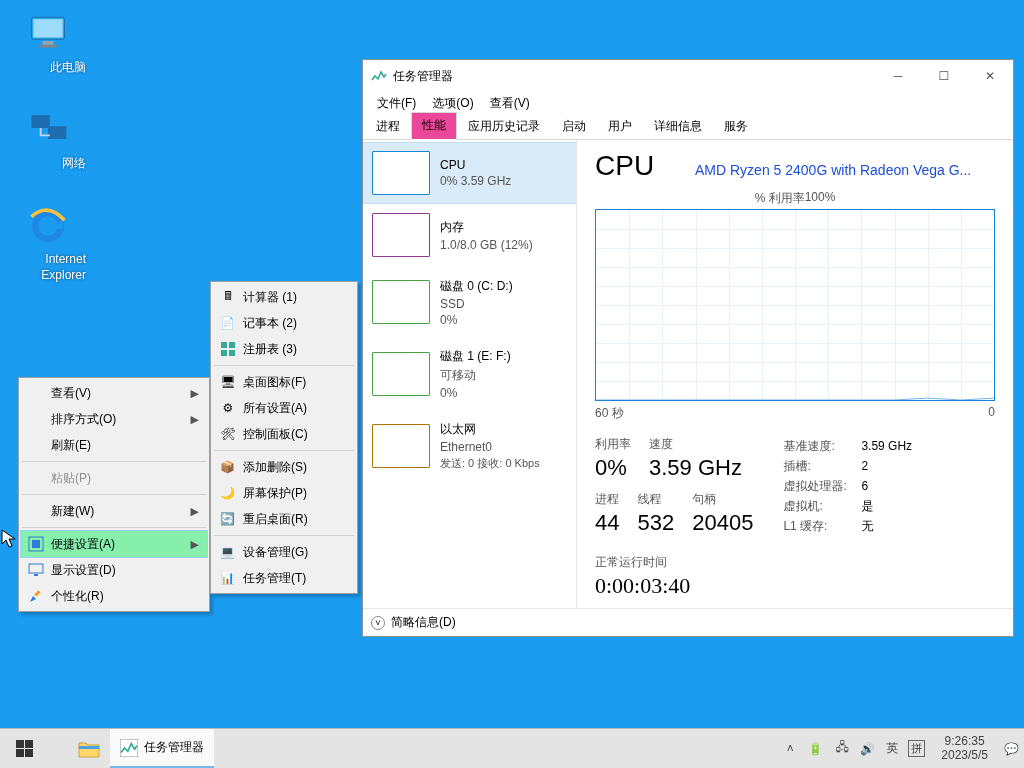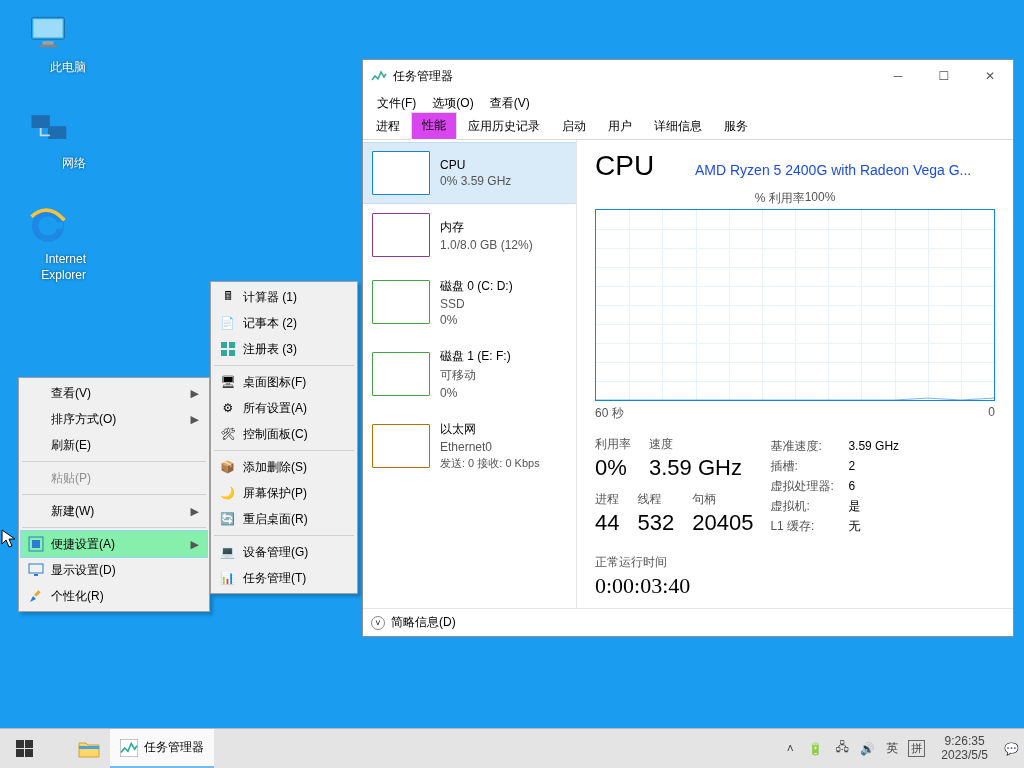--- a/index.html
+++ b/index.html
@@ -24,41 +24,41 @@
 
 .tmwin { position: absolute; left: 362px; top: 59px; width: 652px; height: 578px; background: #fff; border: 1px solid #8e8e8e; display: flex; flex-direction: column; }
 .tmwin .titlebar { height: 32px; display: flex; align-items: center; padding-left: 8px; font-size: 12px; color: #000; }
 .tmwin .titlebar .ticon { width: 16px; height: 16px; margin-right: 6px; }
 .tmwin .winbtns { margin-left: auto; display: flex; }
 .tmwin .winbtns .wb { width: 46px; height: 32px; display: flex; align-items: center; justify-content: center; color: #555; }
 .tmwin .menubar { height: 22px; display: flex; align-items: center; padding-left: 6px; font-size: 12px; gap: 0; }
 .tmwin .menubar span { padding: 2px 8px; }
 .tmwin .tabs { height: 26px; display: flex; align-items: flex-end; border-bottom: 1px solid #d9d9d9; padding-left: 2px; font-size: 12px; background:#fff; }
 .tmwin .tabs .tab { padding: 4px 10px 5px; border: 1px solid transparent; border-bottom: none; margin-bottom: -1px; }
-.tmwin .tabs .tab.active { background: #d946ef; border-color: #d9d9d9; border-bottom: 1px solid #fff; }
+.tmwin .tabs .tab.active { background: #ec4899; border-color: #d9d9d9; border-bottom: 1px solid #fff; }
 .tmwin .body { flex: 1; display: flex; }
 .sidebar { width: 214px; border-right: 1px solid #e5e5e5; padding: 2px 0; overflow: hidden; }
 .side-item { height: 62px; display: flex; align-items: center; padding: 4px 8px; font-size: 12px; gap: 10px; border: 1px solid transparent; }
 .side-item.sel { background: #d9eaf9; border-top-color:#c3daf0; border-bottom-color:#c3daf0; }
 .side-item .thumb { width: 58px; height: 44px; border: 1px solid; border-radius: 1px; position: relative; background:#fff; }
 .side-item .txt .name { color: #000; }
 .side-item .txt .sub { color: #555; margin-top: 2px; }
 .thumb.cpu { border-color:#1583d8; }
 .thumb.mem { border-color:#903a93; }
 .thumb.disk { border-color:#45a245; }
 .thumb.net { border-color:#b37200; }
 .main { flex: 1; padding: 10px 18px 0 18px; font-size: 12px; position: relative; }
 .main .h1 { font-size: 28px; font-weight: 400; display: inline-block; }
 .main .sub1 { font-size: 14px; color: #1d4ed8; position: absolute; left: 118px; top: 22px; }
 .chart-lbls { display: flex; justify-content: center; color: #555; margin-top: 8px; }
 .chart { width: 100%; height: 192px; border: 1px solid #1583d8; margin-top: 2px; position: relative; background:#fff; overflow:hidden; }
 .chart .gridv { position:absolute; top:0; bottom:0; width:1px; background:#e8f2fb; }
 .chart .gridh { position:absolute; left:0; right:0; height:1px; background:#e8f2fb; }
 .chart-axes { display: flex; justify-content: space-between; color: #555; margin-top: 4px; }
-.stats { display: flex; margin-top: 14px; gap: 17px; }
+.stats { display: flex; margin-top: 14px; gap: 30px; }
 .statcol .k { color: #555; }
 .statcol .v { font-size: 22px; margin-top: 2px; }
 .kv-table { font-size: 12px; }
 .kv-table .row { display: flex; height: 20px; align-items:center; }
 .kv-table .row .k { width: 78px; color: #555; }
 .uptime { margin-top: 18px; }
 .uptime .k { color:#555; }
 .uptime .v { font-size: 22px; margin-top: 2px; font-family: Liberation Serif, serif; }
 .statusbar { height: 28px; border-top: 1px solid #e5e5e5; display: flex; align-items: center; padding-left: 8px; font-size: 12px; gap: 6px; }
 

